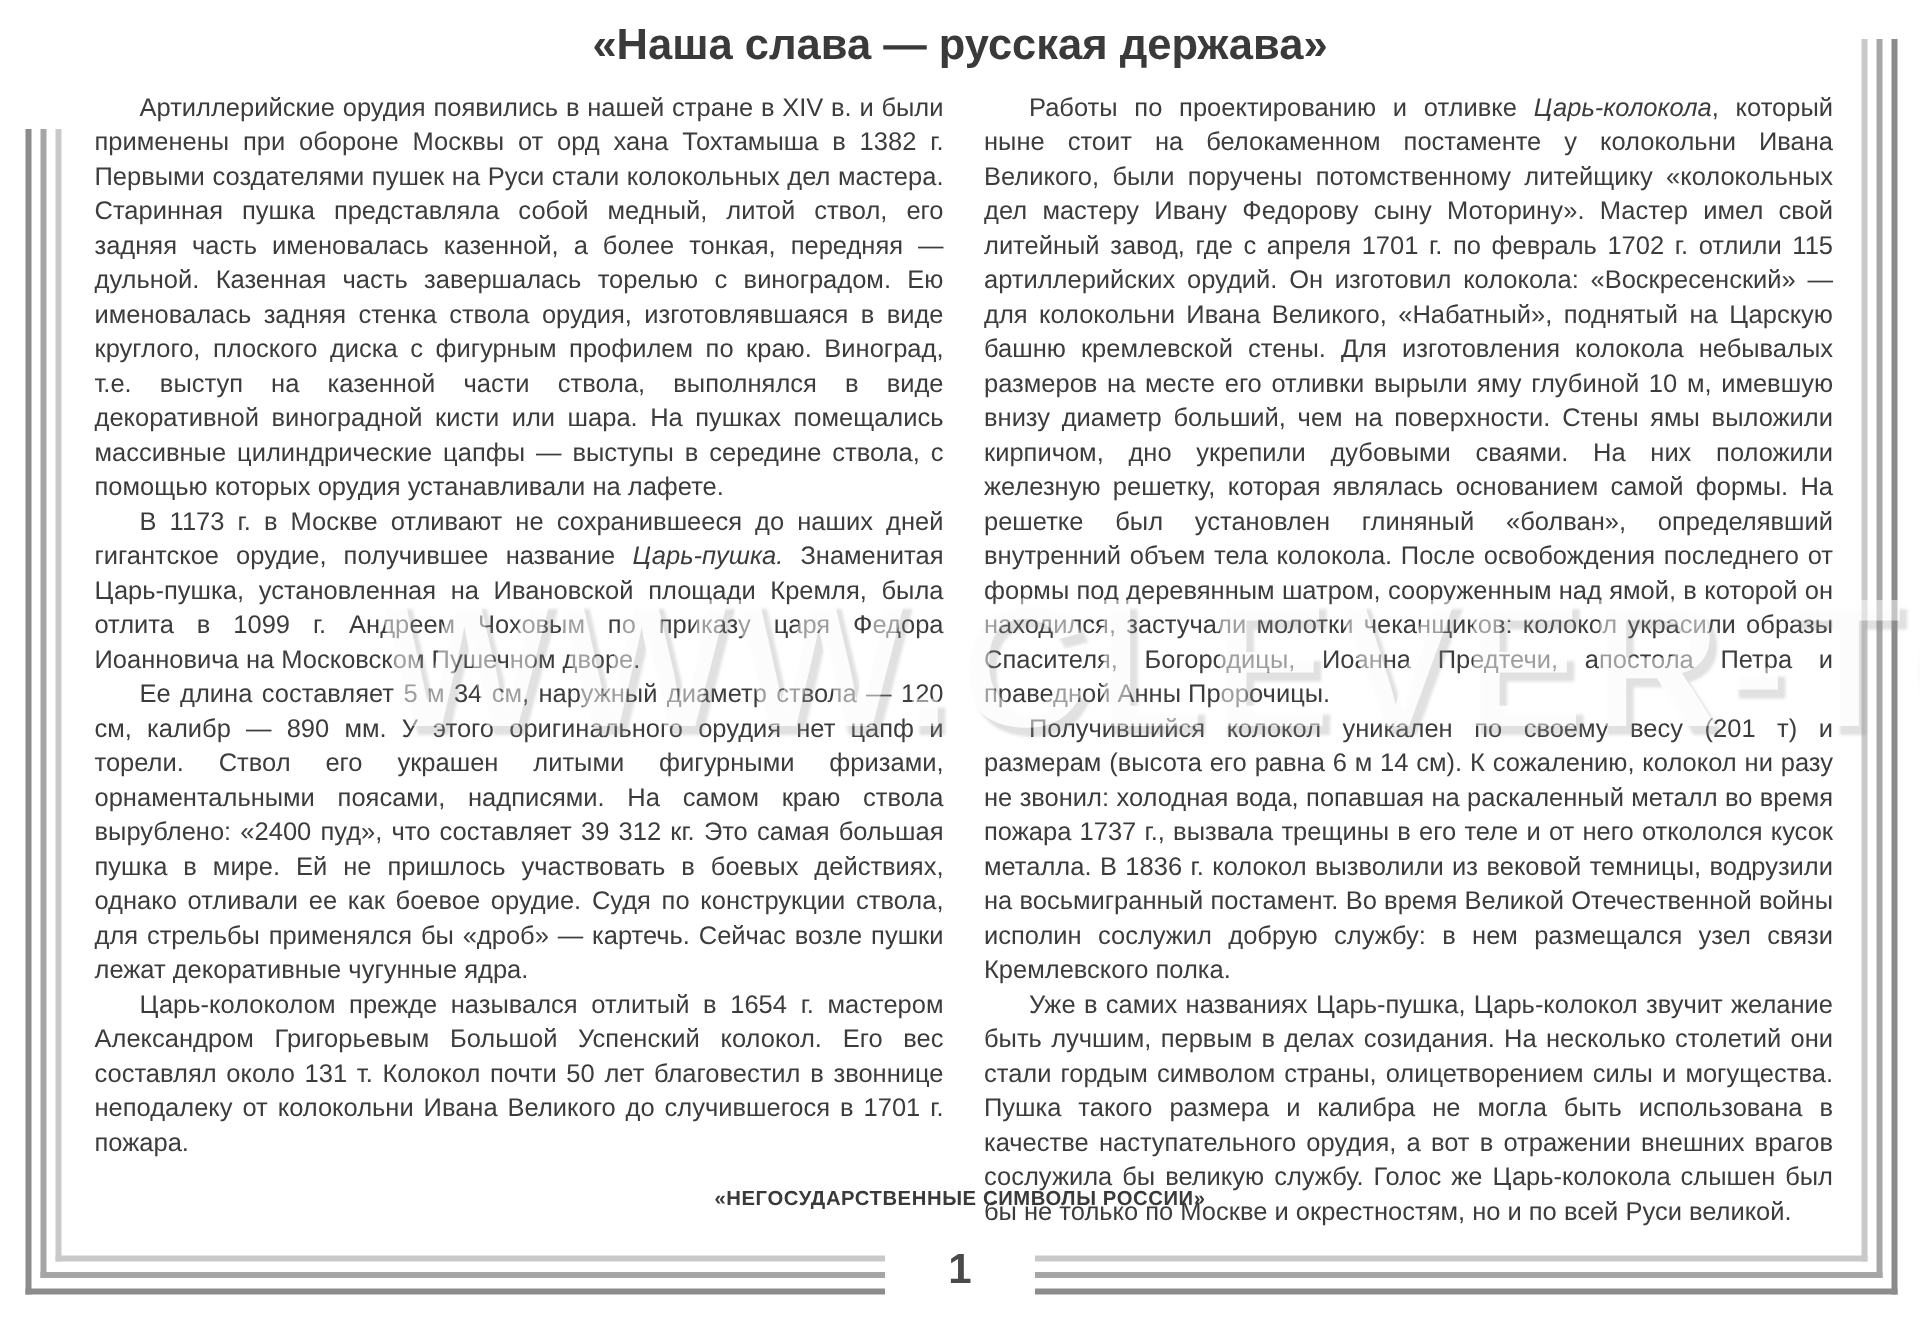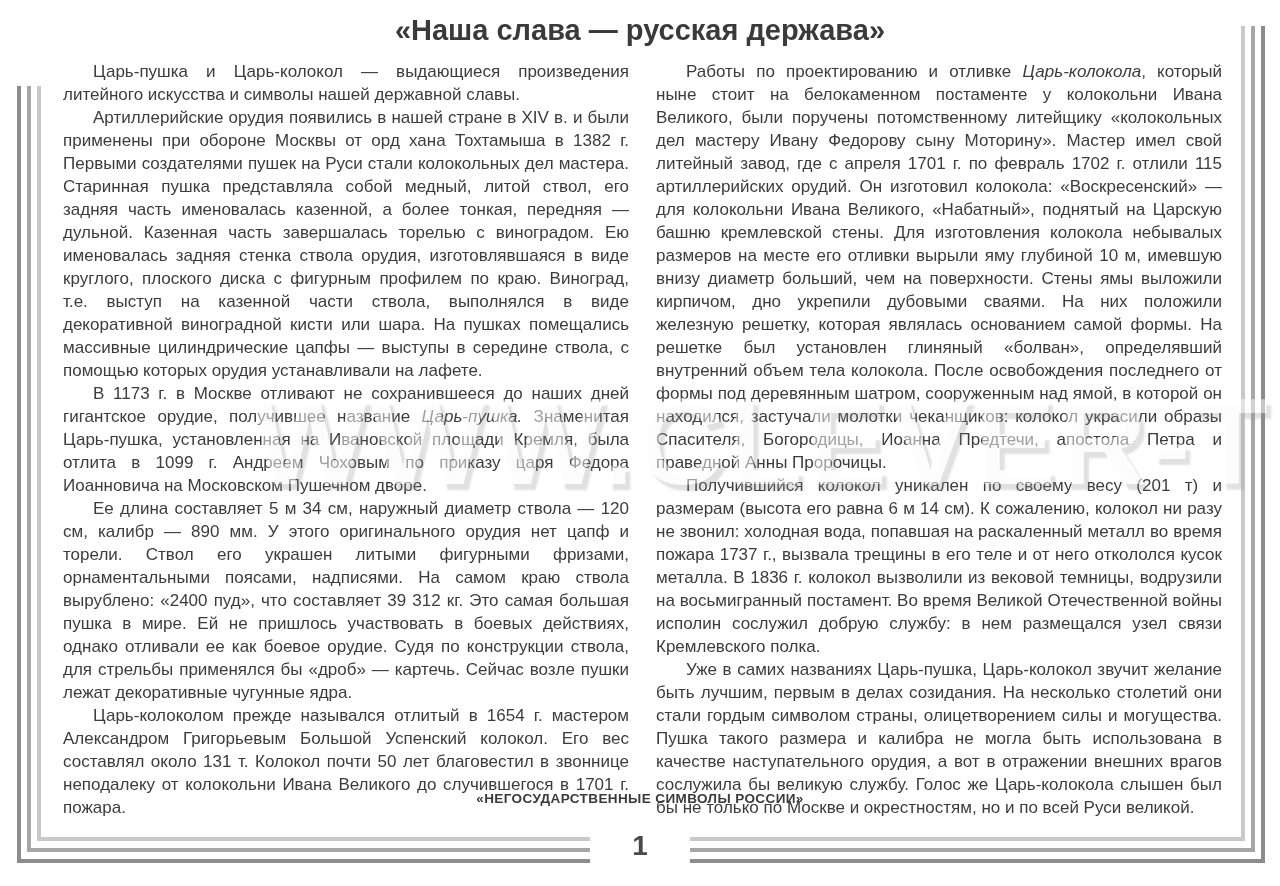--- a/index.html
+++ b/index.html
@@ -77,21 +77,20 @@
 <div class="frame outer"></div>
 <div class="frame mid"></div>
 <div class="frame inner"></div>
 <div class="frame-fade-left"></div>
 <div class="frame-fade-right"></div>
 
 <h1 class="title">«Наша слава — русская держава»</h1>
 
 <div class="columns">
   <div class="column">
-      <p><span>Царь-пушка и Царь-колокол — выдающиеся произведения литейного искусства и символы нашей державной славы.</span></p>
       <p><span>Артиллерийские орудия появились в нашей стране в XIV в. и были применены при обороне Москвы от орд хана Тохтамыша в 1382 г. Первыми создателями пушек на Руси стали колокольных дел мастера. Старинная пушка представляла собой медный, литой ствол, его задняя часть именовалась казенной, а более тонкая, передняя — дульной. Казенная часть завершалась торелью с виноградом. Ею именовалась задняя стенка ствола орудия, изготовлявшаяся в виде круглого, плоского диска с фигурным профилем по краю. Виноград, т.е. выступ на казенной части ствола, выполнялся в виде декоративной виноградной кисти или шара. На пушках помещались массивные цилиндрические цапфы — выступы в середине ствола, с помощью которых орудия устанавливали на лафете.</span></p>
       <p><span>В 1173 г. в Москве отливают не сохранившееся до наших дней гигантское орудие, получившее название </span><em>Царь-пушка.</em><span> Знаменитая Царь-пушка, установленная на Ивановской площади Кремля, была отлита в 1099 г. Андреем Чоховым по приказу царя Федора Иоанновича на Московском Пушечном дворе.</span></p>
       <p><span>Ее длина составляет 5 м 34 см, наружный диаметр ствола — 120 см, калибр — 890 мм. У этого оригинального орудия нет цапф и торели. Ствол его украшен литыми фигурными фризами, орнаментальными поясами, надписями. На самом краю ствола вырублено: «2400 пуд», что составляет 39 312 кг. Это самая большая пушка в мире. Ей не пришлось участвовать в боевых действиях, однако отливали ее как боевое орудие. Судя по конструкции ствола, для стрельбы применялся бы «дроб» — картечь. Сейчас возле пушки лежат декоративные чугунные ядра.</span></p>
       <p><span>Царь-колоколом прежде назывался отлитый в 1654 г. мастером Александром Григорьевым Большой Успенский колокол. Его вес составлял около 131 т. Колокол почти 50 лет благовестил в звоннице неподалеку от колокольни Ивана Великого до случившегося в 1701 г. пожара.</span></p>
     </div>
   <div class="column">
       <p><span>Работы по проектированию и отливке </span><em>Царь-колокола</em><span>, который ныне стоит на белокаменном постаменте у колокольни Ивана Великого, были поручены потомственному литейщику «колокольных дел мастеру Ивану Федорову сыну Моторину». Мастер имел свой литейный завод, где с апреля 1701 г. по февраль 1702 г. отлили 115 артиллерийских орудий. Он изготовил колокола: «Воскресенский» — для колокольни Ивана Великого, «Набатный», поднятый на Царскую башню кремлевской стены. Для изготовления колокола небывалых размеров на месте его отливки вырыли яму глубиной 10 м, имевшую внизу диаметр больший, чем на поверхности. Стены ямы выложили кирпичом, дно укрепили дубовыми сваями. На них положили железную решетку, которая являлась основанием самой формы. На решетке был установлен глиняный «болван», определявший внутренний объем тела колокола. После освобождения последнего от формы под деревянным шатром, сооруженным над ямой, в которой он находился, застучали молотки чеканщиков: колокол украсили образы Спасителя, Богородицы, Иоанна Предтечи, апостола Петра и праведной Анны Пророчицы.</span></p>
       <p><span>Получившийся колокол уникален по своему весу (201 т) и размерам (высота его равна 6 м 14 см). К сожалению, колокол ни разу не звонил: холодная вода, попавшая на раскаленный металл во время пожара 1737 г., вызвала трещины в его теле и от него откололся кусок металла. В 1836 г. колокол вызволили из вековой темницы, водрузили на восьмигранный постамент. Во время Великой Отечественной войны исполин сослужил добрую службу: в нем размещался узел связи Кремлевского полка.</span></p>
       <p><span>Уже в самих названиях Царь-пушка, Царь-колокол звучит желание быть лучшим, первым в делах созидания. На несколько столетий они стали гордым символом страны, олицетворением силы и могущества. Пушка такого размера и калибра не могла быть использована в качестве наступательного орудия, а вот в отражении внешних врагов сослужила бы великую службу. Голос же Царь-колокола слышен был бы не только по Москве и окрестностям, но и по всей Руси великой.</span></p>
     </div>

